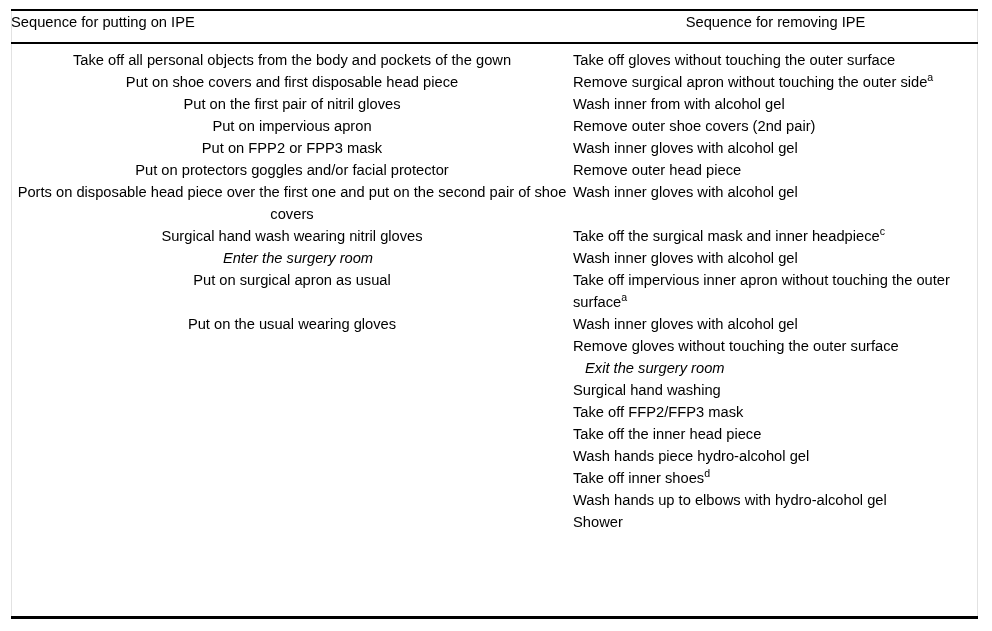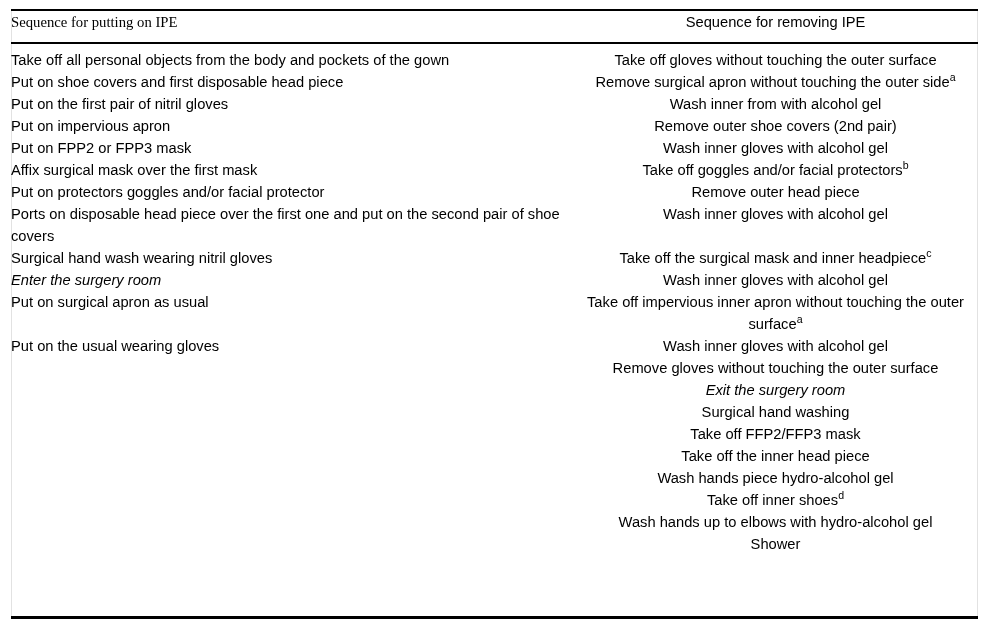--- a/index.html
+++ b/index.html
@@ -65,45 +65,44 @@
     font-weight: normal;
     font-size: 14.7px;
     line-height: 22px;
   }
 
   th.head-left {
     text-align: left;
     padding: 5px 10px 6px 11px;
     height: 31px;
     box-sizing: border-box;
-    font-family: Liberation Serif, serif;
   }
   th.head-right {
     text-align: center;
     padding: 5px 10px 6px 10px;
     height: 31px;
     box-sizing: border-box;
   }
 
   td.cell-left {
     padding: 0 28px 0 11px;
-    text-align: left;
+    text-align: center;
   }
   td.cell-right {
     padding: 0 10px 0 12px;
-    text-align: center;
+    text-align: left;
   }
 
   tbody tr:first-child td { padding-top: 7px; }
 
   .step {
     display: block;
     white-space: normal;
   }
-  .step.italic { font-style: italic; }
+  .step.italic { font-style: italic; padding-left: 12px; }
 
   sup {
     font-size: 0.72em;
     line-height: 0;
     vertical-align: super;
   }
 
   .empty-cell { display: block; min-height: 22px; }
 </style>
 </head>
@@ -165,28 +164,20 @@
         <tr>
           <td class="cell-left">
             <span class="step">Put on FPP2 or FPP3 mask</span>
           </td>
           <td class="cell-right">
             <span class="step"><span>Wash inner gloves with alcohol gel</span></span>
           </td>
         </tr>
         <tr>
           <td class="cell-left">
-            <span class="step">Affix surgical mask over the first mask</span>
-          </td>
-          <td class="cell-right">
-            <span class="step"><span>Take off goggles and/or facial protectors</span><sup>b</sup></span>
-          </td>
-        </tr>
-        <tr>
-          <td class="cell-left">
             <span class="step">Put on protectors goggles and/or facial protector</span>
           </td>
           <td class="cell-right">
             <span class="step"><span>Remove outer head piece</span></span>
           </td>
         </tr>
         <tr>
           <td class="cell-left">
             <span class="step">Ports on disposable head piece over the first one and put on the second pair of shoe covers</span>
           </td>

